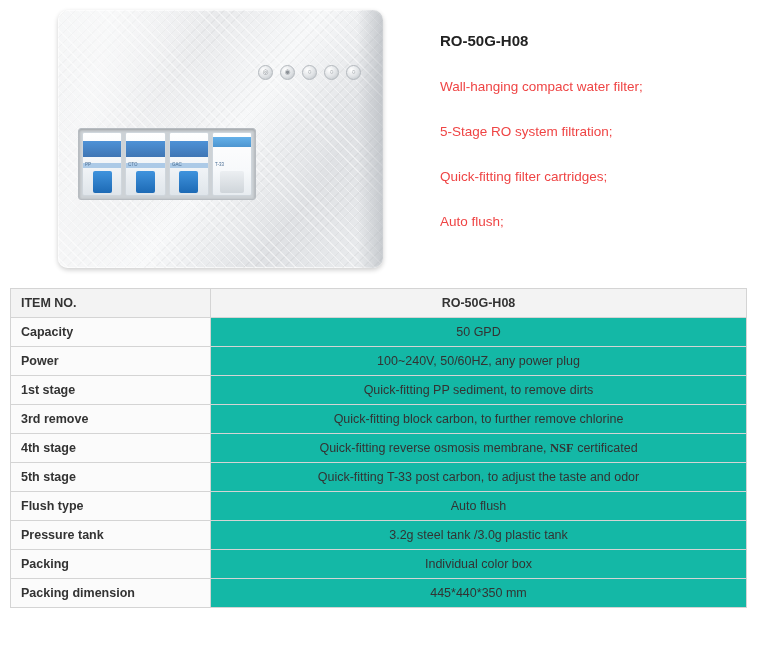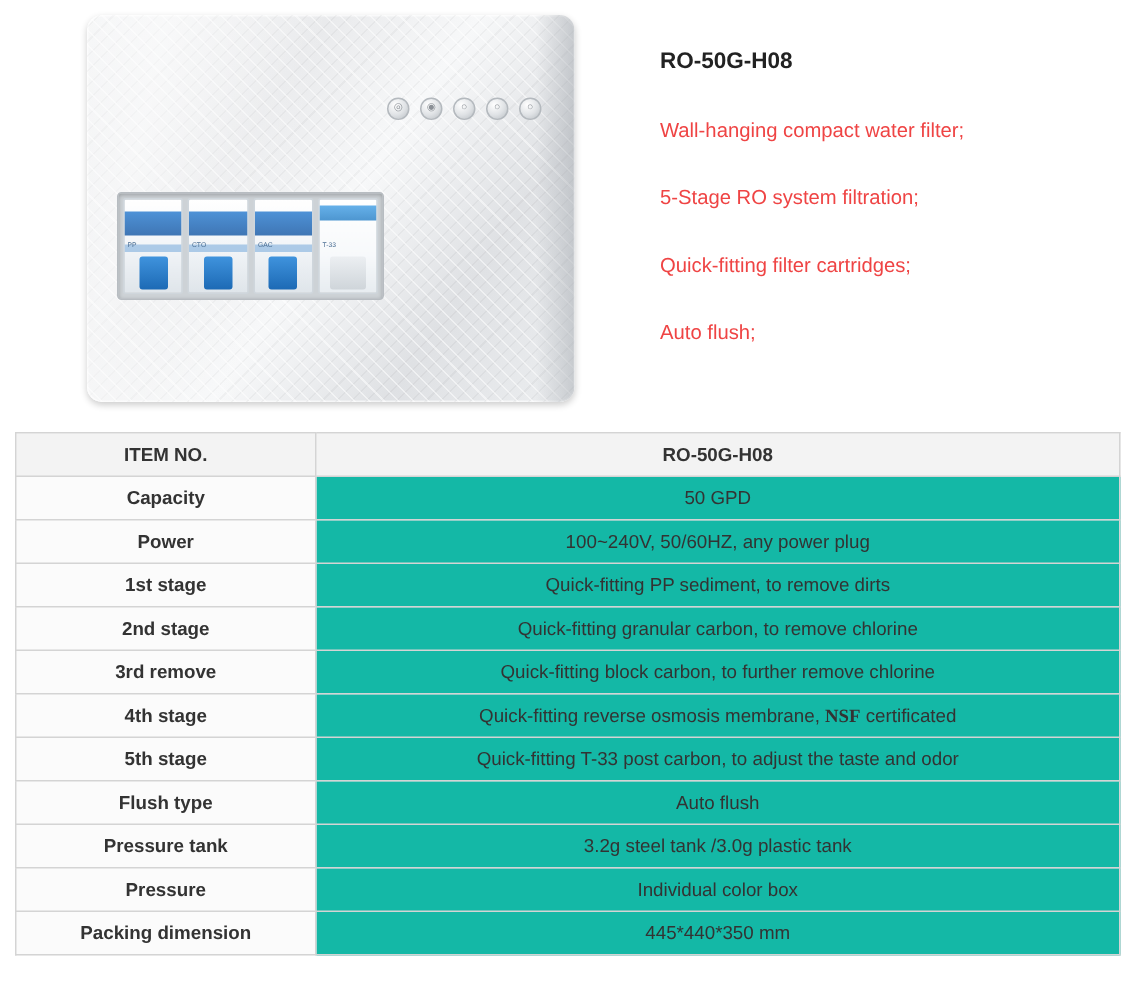--- a/index.html
+++ b/index.html
@@ -197,21 +197,21 @@
     border: 1px solid #d4d4d4;
     height: 29px;
     font-size: 12.5px;
     color: #333333;
     padding: 0 10px;
     box-sizing: border-box;
   }
   .spec-table td.label {
     width: 200px;
     font-weight: bold;
-    text-align: center;
+    text-align: left;
     background: #fbfbfb;
   }
   .spec-table tr.head td.label {
     background: #f3f3f3;
   }
   .spec-table tr.head td.value {
     background: #f3f3f3;
     font-weight: bold;
   }
   .spec-table td.value {
@@ -294,24 +294,20 @@
       </tr>
       <tr>
         <td class="label">Power</td>
         <td class="value">100~240V, 50/60HZ, any power plug</td>
       </tr>
       <tr>
         <td class="label">1st stage</td>
         <td class="value">Quick-fitting PP sediment, to remove dirts</td>
       </tr>
       <tr>
-        <td class="label">2nd stage</td>
-        <td class="value">Quick-fitting granular carbon, to remove chlorine</td>
-      </tr>
-      <tr>
         <td class="label">3rd remove</td>
         <td class="value">Quick-fitting block carbon, to further remove chlorine</td>
       </tr>
       <tr>
         <td class="label">4th stage</td>
         <td class="value">
           <span>Quick-fitting reverse osmosis membrane, <span class="nsf">NSF</span> certificated</span>
         </td>
       </tr>
       <tr>
@@ -320,21 +316,21 @@
       </tr>
       <tr>
         <td class="label">Flush type</td>
         <td class="value">Auto flush</td>
       </tr>
       <tr>
         <td class="label">Pressure tank</td>
         <td class="value">3.2g steel tank /3.0g plastic tank</td>
       </tr>
       <tr>
-        <td class="label">Pressure</td>
+        <td class="label">Packing</td>
         <td class="value">Individual color box</td>
       </tr>
       <tr>
         <td class="label">Packing dimension</td>
         <td class="value">445*440*350 mm</td>
       </tr>
     </tbody>
   </table>
 
 </div>

